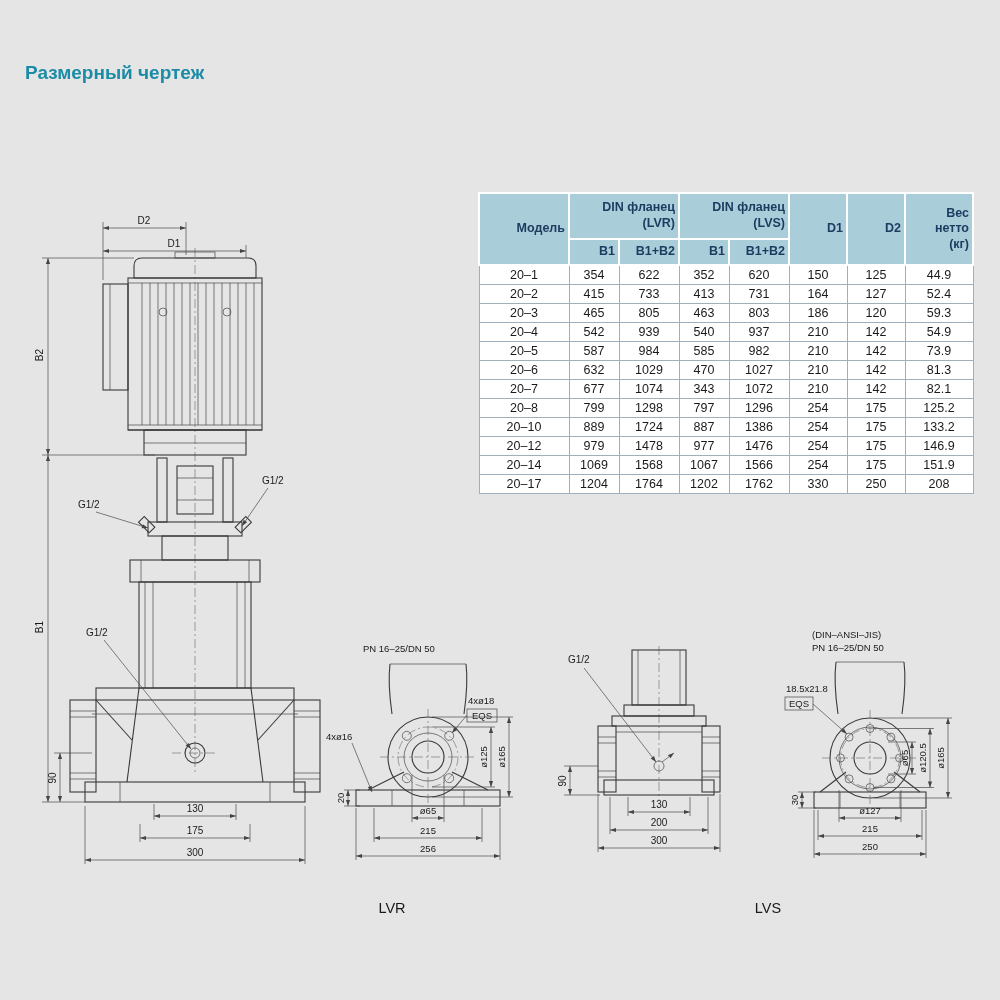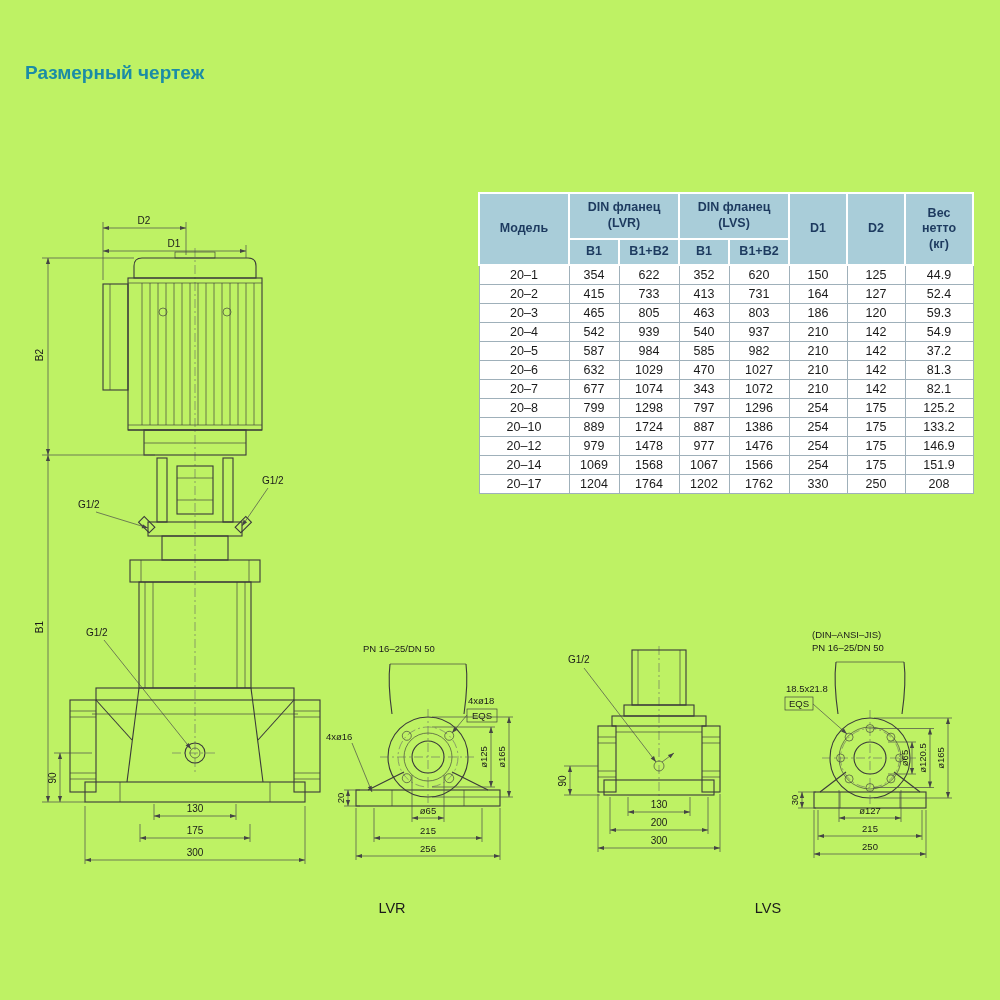--- a/index.html
+++ b/index.html
@@ -1,34 +1,34 @@
 <!DOCTYPE html>
 <html style="--accent: #1b8ca6; --table-header-bg: #a9cdd9; --table-header-fg: #1d3a5f; --line-color: #3a3a3a;"><head>
 <meta charset="utf-8">
 <style>
   * { margin:0; padding:0; box-sizing:border-box; }
   html,body { background:#fff; }
-  .stage { position:relative; width:1000px; height:1000px; background:#bef264; overflow:hidden;
+  .stage { position:relative; width:1000px; height:1000px; background:#e5e5e5; overflow:hidden;
            font-family:"Liberation Sans", sans-serif; }
   .title { position:absolute; left:25px; top:62px; font-size:19px; font-weight:bold;
            color:var(--accent,#1b8ca6); }
   .drawing-svg { position:absolute; left:0; top:0; }
   svg .oline { fill:none; stroke:var(--line-color,#3a3a3a); stroke-width:1.1; }
   svg .tline { fill:none; stroke:var(--line-color,#3a3a3a); stroke-width:0.65; }
   svg .dim   { fill:none; stroke:#4a4a4a; stroke-width:0.7; }
   svg .cdash { fill:none; stroke:#666; stroke-width:0.6; stroke-dasharray:9 3 2 3; }
   svg text { font-family:"Liberation Sans", sans-serif; fill:#1a1a1a; }
   svg .dl  { font-size:10px; }
   svg .sl  { font-size:9.5px; }
   svg .cap { font-size:14.5px; }
   .dims-table { position:absolute; left:478px; top:192px; border-collapse:collapse;
                 table-layout:fixed; }
   .dims-table th { background:var(--table-header-bg,#a9cdd9); color:var(--table-header-fg,#1d3a5f);
                    font-size:12.5px; font-weight:bold; border:2px solid #fff; padding:2px 3px;
-                   text-align:center; vertical-align:middle; white-space:pre-line; line-height:1.25; }
+                   text-align:right; vertical-align:middle; white-space:pre-line; line-height:1.25; }
   .dims-table thead tr.group-row th { height:46px; }
   .dims-table thead tr.sub-row th { height:26px; }
   .dims-table td { font-size:12.5px; color:#1a1a1a; border:1px solid #9fb0ba; text-align:center;
                    padding:1px 3px; height:19px; background:#fff; }
 </style>
 </head>
 <body>
 
 <div class="stage">
 
@@ -446,21 +446,21 @@
           <td>54.9</td>
         </tr>
         <tr>
           <td>20–5</td>
           <td>587</td>
           <td>984</td>
           <td>585</td>
           <td>982</td>
           <td>210</td>
           <td>142</td>
-          <td>37.2</td>
+          <td>73.9</td>
         </tr>
         <tr>
           <td>20–6</td>
           <td>632</td>
           <td>1029</td>
           <td>470</td>
           <td>1027</td>
           <td>210</td>
           <td>142</td>
           <td>81.3</td>

